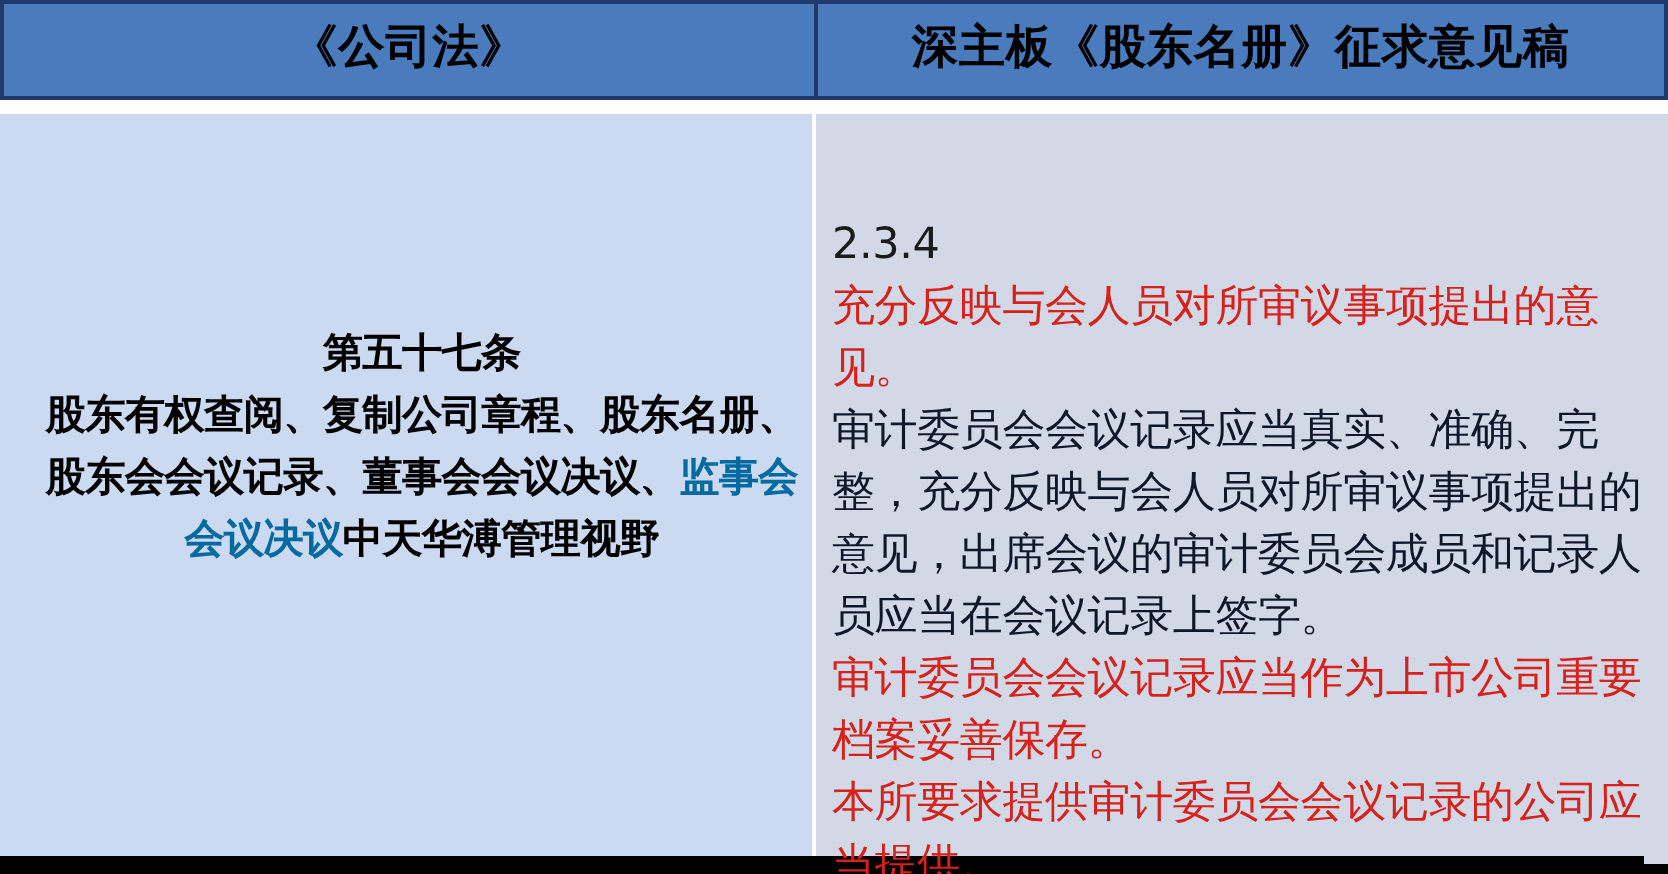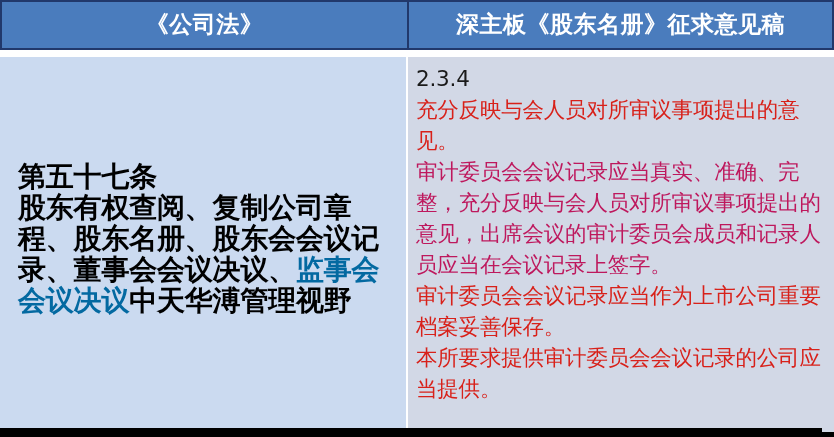--- a/index.html
+++ b/index.html
@@ -35,21 +35,21 @@
 
   .col-left  { width: 408px; }
   .col-right { width: 426px; }
 
   
   .hdr-cell {
     height: 50px;
     background: #4a7cbd;
     border-top: 2px solid #21386b;
     border-bottom: 2px solid #21386b;
-    color: #ffffff;
+    color: #000000;
     font-size: 23px;
     font-weight: bold;
     text-align: center;
     vertical-align: middle;
     letter-spacing: 0.5px;
     padding: 0;
     line-height: 1.1;
     box-sizing: border-box;
   }
   .hdr-cell.left  { border-left: 2px solid #21386b; border-right: 1px solid #21386b; }
@@ -75,28 +75,29 @@
     border-right: 2px solid #ffffff;
   }
   .body-cell.right {
     background: #d2d8e6;
   }
 
   
   .left-text {
     position: relative;
     padding: 0 2px 0 18px;
-    font-size: 28px;
+    font-size: 20px;
     font-weight: bold;
     line-height: 31px;
     color: #000000;
     letter-spacing: -0.2px;
     word-break: break-all;
     
     margin-top: 104px;
+    text-align: center;
   }
   .left-text .hl {
     color: #0369a1;
   }
 
   
   .right-text {
     position: relative;
     padding: 6px 0 0 8px;
     font-size: 21.5px;
@@ -106,23 +107,23 @@
     word-break: break-all;
   }
   .right-text .num {
     color: #1a1a1a;
     font-family: "DejaVu Sans", "Liberation Sans", sans-serif;
   }
   .right-text .red {
     color: #d8211a;
   }
   .right-text .blk {
-    color: #be185d;
-  }
-  .rt-line { display: block; }
+    color: #0f172a;
+  }
+  .rt-line { display: block; margin-top: 44px; }
 
   
   .watermark {
     position: absolute;
     left: 418px;
     top: 396px;
     width: 410px;
     font-size: 22px;
     color: #9ea3ad;
     letter-spacing: 1px;

